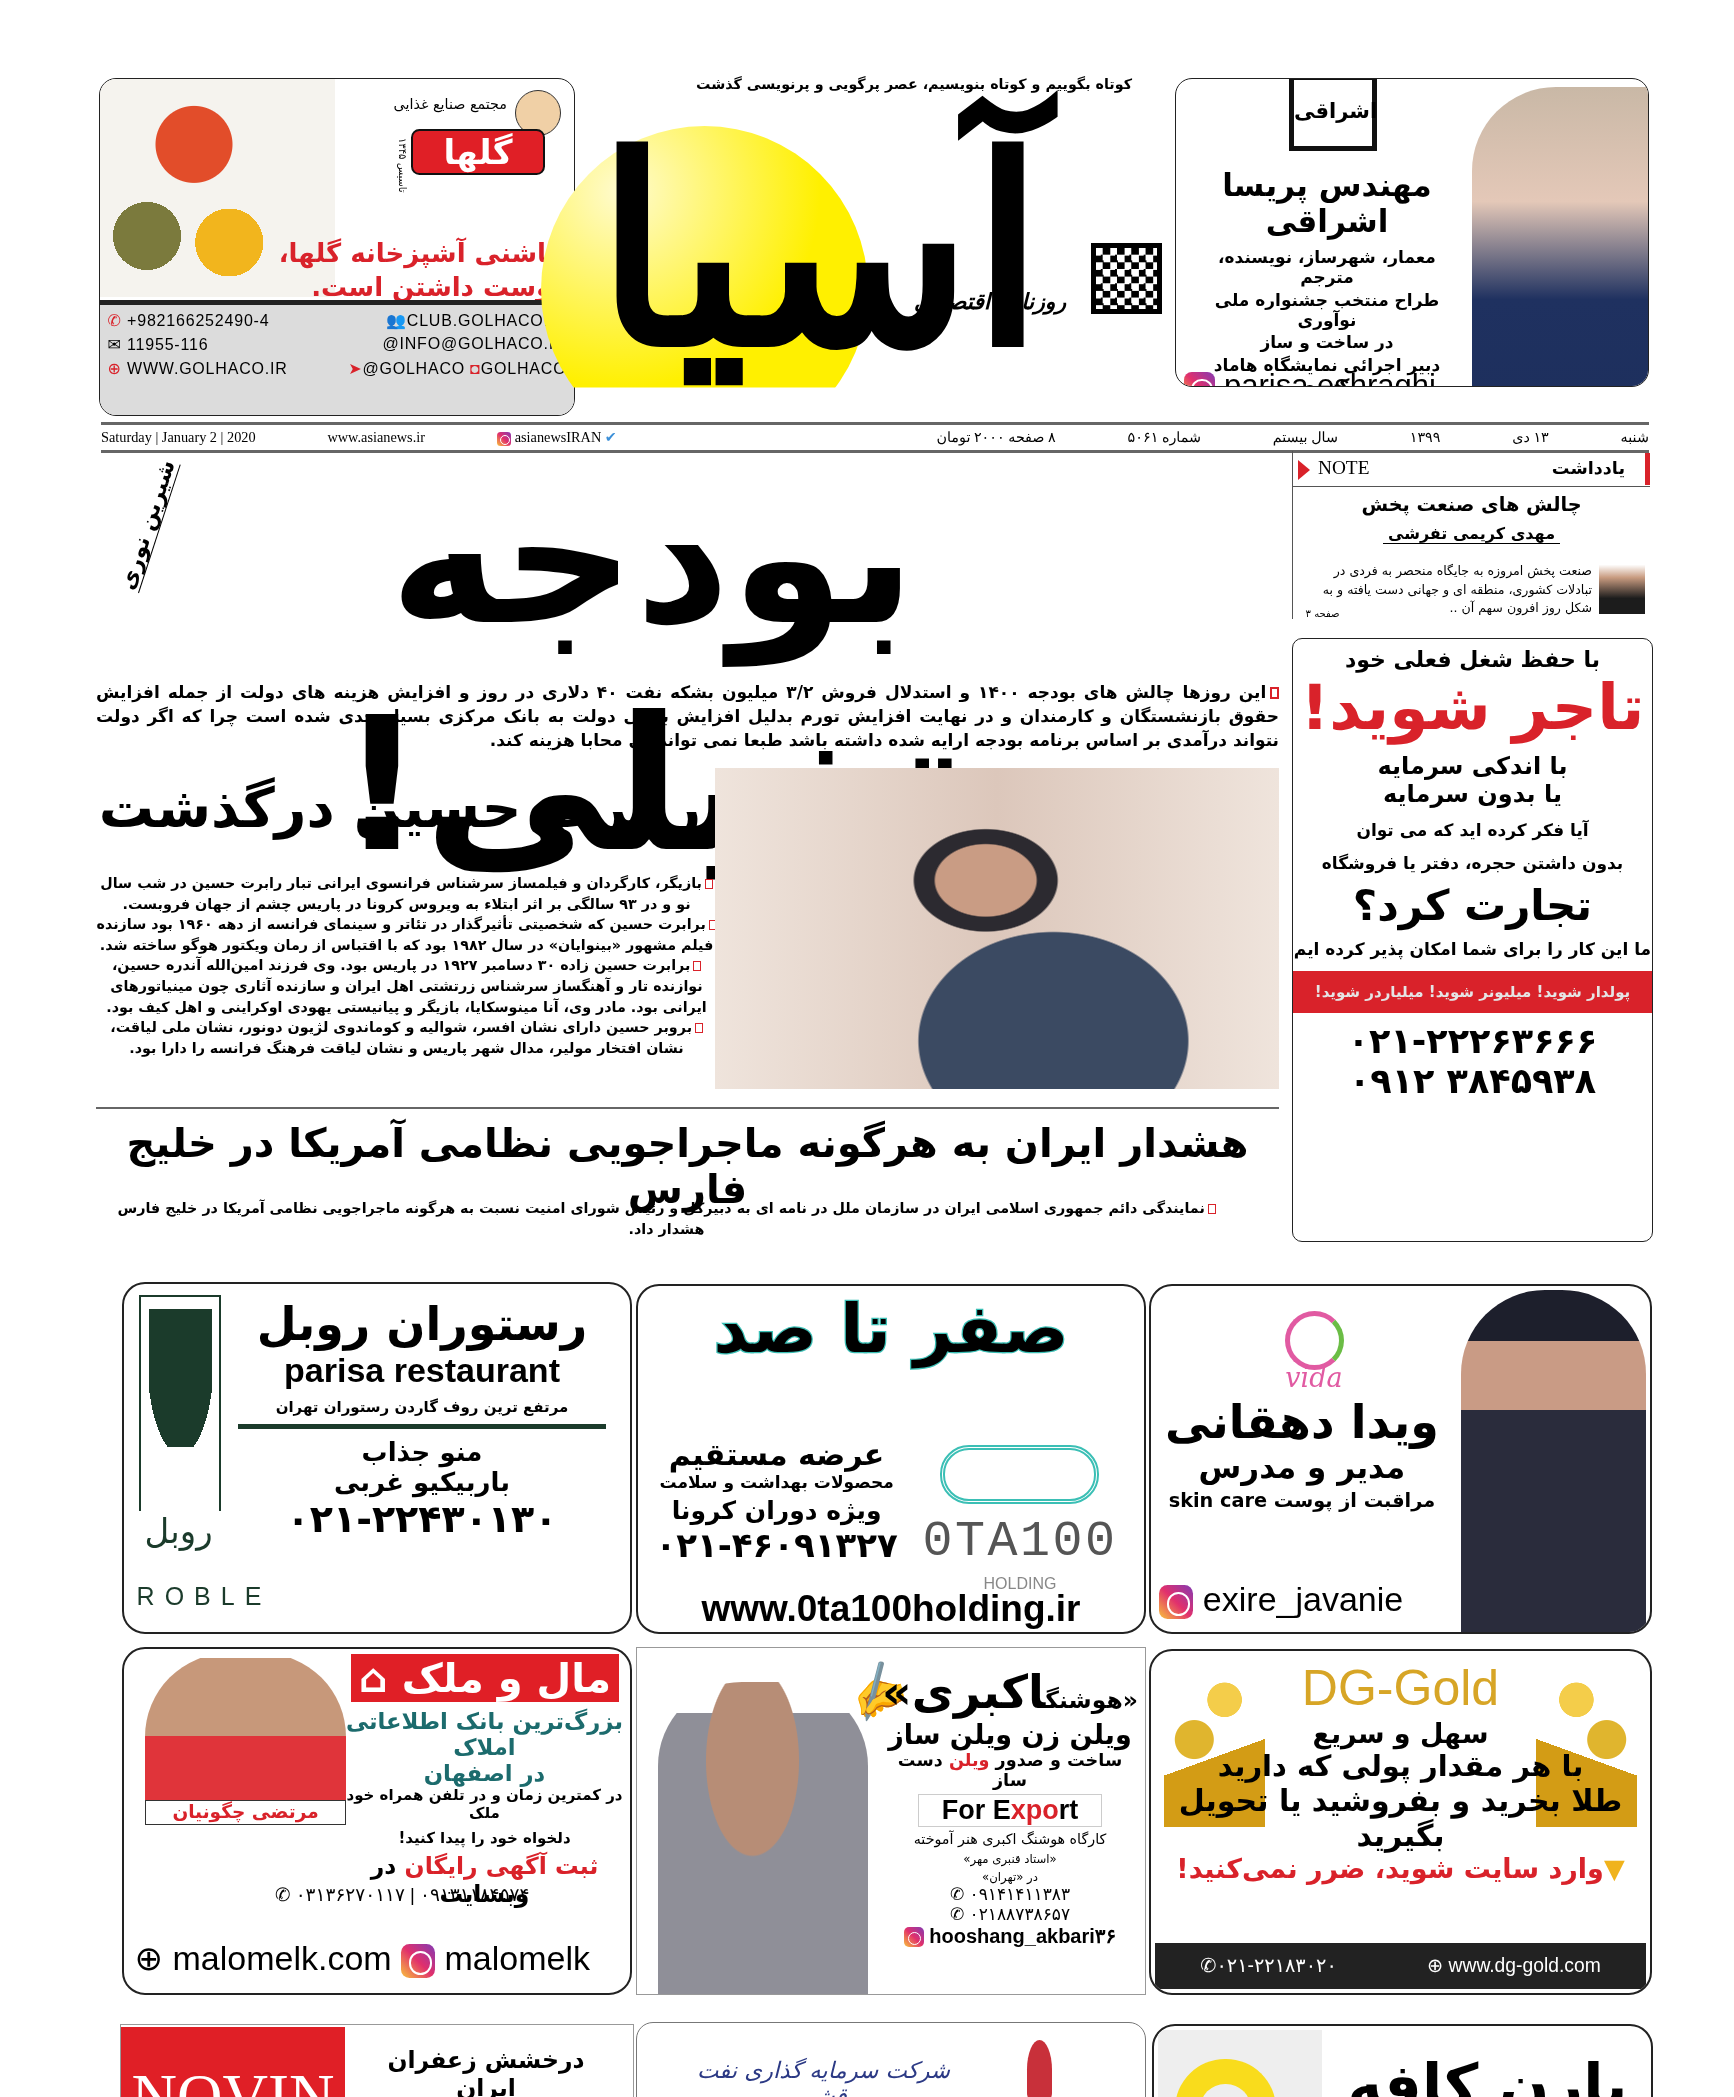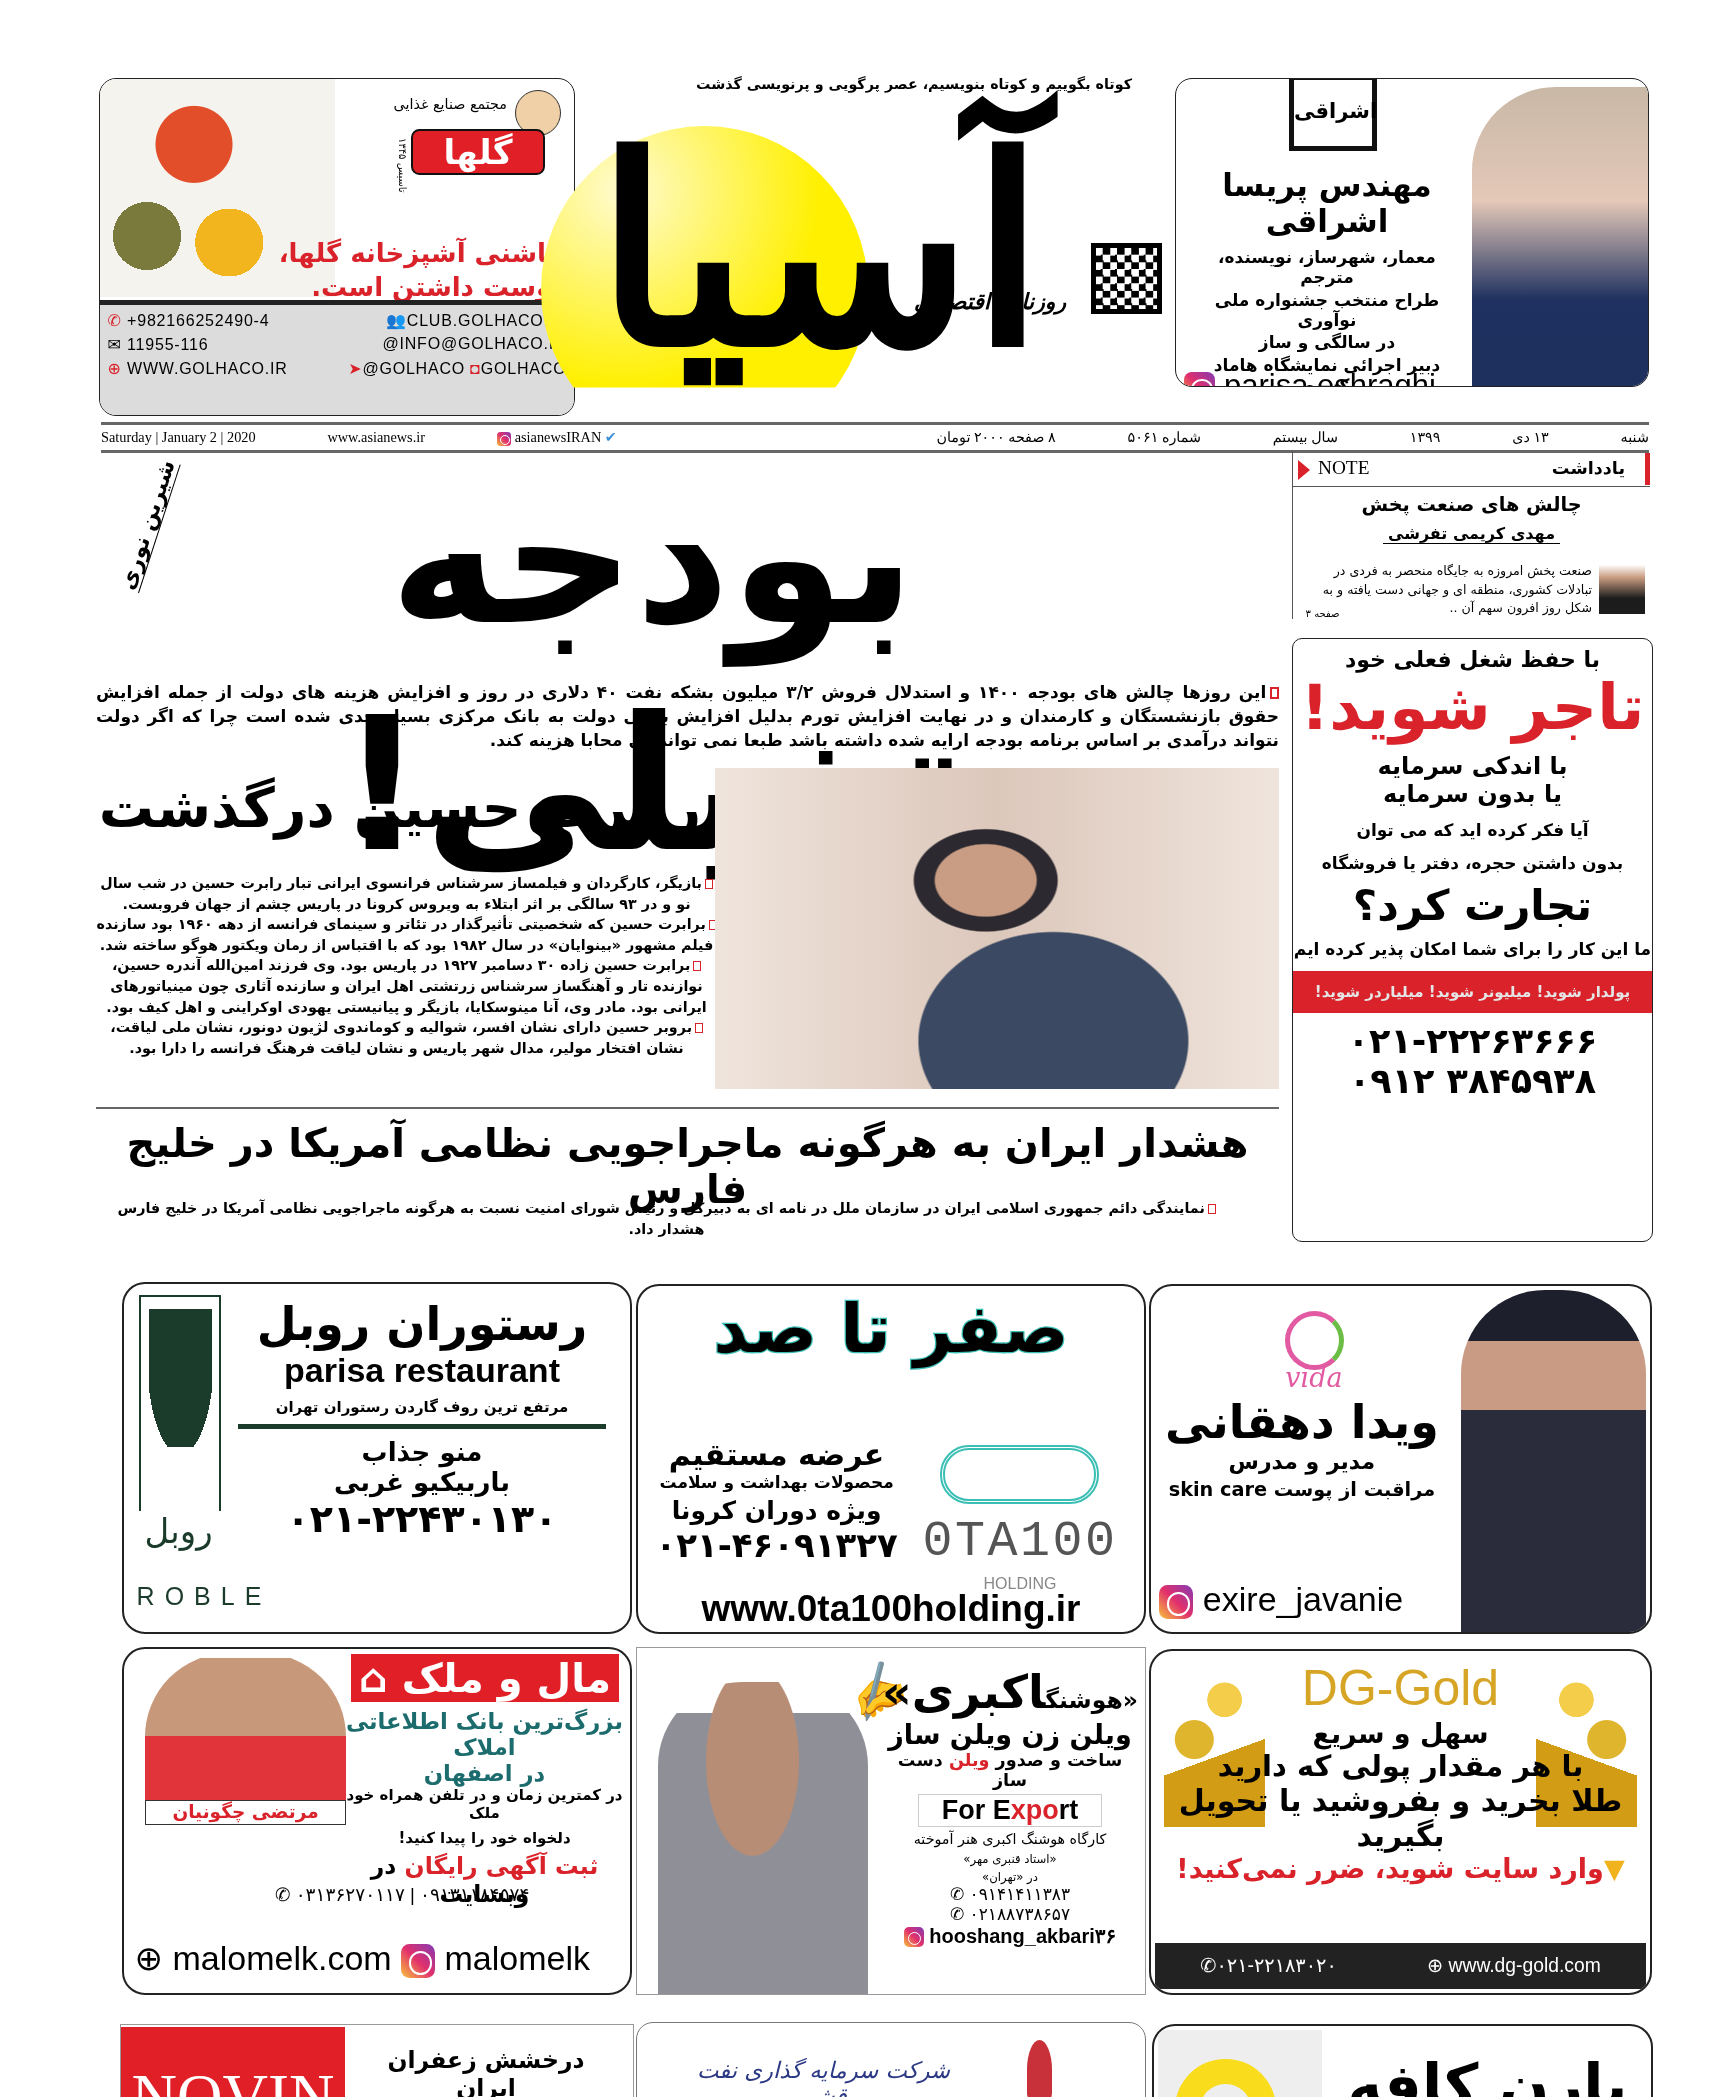--- a/index.html
+++ b/index.html
@@ -50,21 +50,21 @@
 <div class="abs rtl bold" style="left:914px;top:289px;font-size:22px;font-style:italic;">روزنامه اقتصادی</div>
 <div class="abs" style="left:1091px;top:243px;width:71px;height:71px;background:repeating-conic-gradient(#000 0 25%,#fff 0 50%) 0 0/14.3px 14.3px;border:5px solid #000;"></div>
 
 <div class="box" style="left:1175px;top:78px;width:474px;height:309px;border-width:1.7px;border-radius:17px;">
   <div class="photo" style="right:0;top:8.4px;width:176px;height:327px;background:linear-gradient(180deg,#c9b8a6,#e4c8b8 35%,#1f3160 65%,#1d2f5d);border-radius:84px 0 0 0;"></div>
   <div class="abs c" style="left:113px;top:-4.2px;width:88px;height:76px;border:5px solid #111;background:#fff;font-size:21px;font-weight:bold;line-height:63px;"><span>اشراقی</span></div>
   <div class="abs rtl c" style="left:17px;top:88px;width:268px;">
     <div class="bold" style="font-size:31px;">مهندس پریسا اشراقی</div>
     <div class="bold" style="font-size:17px;margin-top:8.4px">معمار، شهرساز، نویسنده، مترجم</div>
     <div class="bold" style="font-size:17px;margin-top:2.5px">طراح منتخب جشنواره ملی نوآوری</div>
-    <div class="bold" style="font-size:17px;margin-top:2.5px">در سالگی و ساز</div>
+    <div class="bold" style="font-size:17px;margin-top:2.5px">در ساخت و ساز</div>
     <div class="bold" style="font-size:17px;margin-top:2.5px">دبیر اجرائی نمایشگاه هاماد کسپو</div>
   </div>
   <div class="abs" style="left:8.4px;top:289px;font-size:31px;font-family:'Liberation Sans',sans-serif;"><span class="ig"></span> <span>parisa.eshraghi</span></div>
 </div>
 
 <div class="rule" style="left:101px;top:422px;width:1548px;height:3.4px;"></div>
 <div class="abs" style="left:101px;top:426px;width:1548px;height:23px;font-family:'Liberation Serif',serif;font-size:14.3px;display:flex;align-items:center;justify-content:space-between;">
   <span>Saturday | January 2 | 2020</span>
   <span>www.asianews.ir</span>
   <span><span class="ig"></span> <span>asianewsIRAN</span> <span style="color:#3b8fd8">✔</span></span>
@@ -154,21 +154,21 @@
   </div>
   <div class="abs c bold" style="left:0;top:302px;width:100%;font-size:37px;font-family:'Liberation Sans',sans-serif;">www.0ta100holding.ir</div>
 </div>
 
 <div class="box" style="left:1149px;top:1284px;width:503px;height:350px;">
   <div class="photo" style="right:4.2px;top:4.2px;width:185px;height:342px;background:linear-gradient(180deg,#1d1f2c 0 15%,#c99b85 15% 35%,#2a2c3c 35%);border-radius:84px 84px 0 0;"></div>
   <div class="abs" style="left:134px;top:25px;width:59px;height:59px;border:5.9px solid #e15aa2;border-radius:50%;border-right-color:#6bbd45;"></div>
   <div class="abs c" style="left:117px;top:76px;width:92px;font-size:27px;color:#e15aa2;font-style:italic;font-family:'DejaVu Serif',serif;">vida</div>
   <div class="abs rtl c" style="left:8.4px;top:109px;width:285px;">
     <div class="bold" style="font-size:46px">ویدا دهقانی</div>
-    <div class="bold" style="font-size:22px">مدیر و مدرس</div>
+    <div class="bold" style="font-size:31px">مدیر و مدرس</div>
     <div class="bold" style="font-size:19.3px;margin-top:4.2px">مراقبت از پوست skin care</div>
   </div>
   <div class="abs" style="left:8.4px;top:294px;font-size:34px;font-family:'Liberation Sans',sans-serif;"><span class="ig"></span> <span>exire_javanie</span></div>
 </div>
 
 <div class="box" style="left:122px;top:1647px;width:510px;height:348px;">
   <div class="photo" style="left:21px;top:4.2px;width:201px;height:151px;background:linear-gradient(180deg,#fff 0 3%,#c7987a 3% 55%,#e0343a 55%);border-radius:84px 84px 0 0;"></div>
   <div class="abs rtl c bold red" style="left:21px;top:151px;width:201px;height:25px;border:1.7px solid #333;background:#fff;font-size:18.5px;">مرتضی چگونیان</div>
   <div class="abs rtl c" style="left:227px;top:5px;width:268px;height:48px;background:#e01f26;color:#fff;font-size:40px;font-weight:bold;line-height:48px;"><span>مال و ملک</span> <span>⌂</span></div>
   <div class="abs rtl c" style="left:218px;top:59px;width:285px;">

